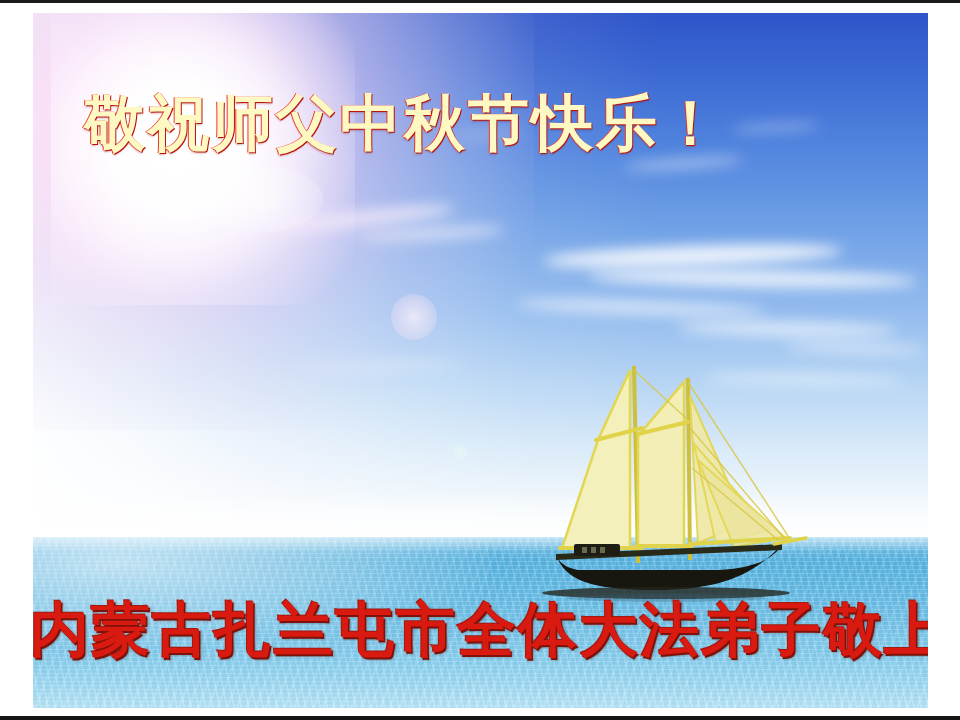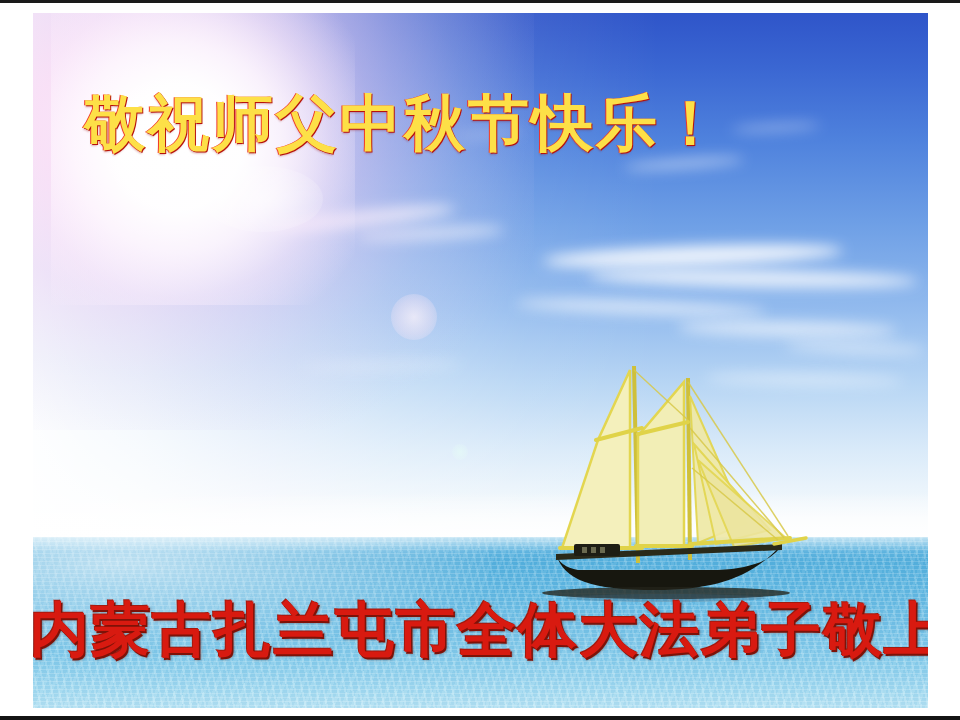--- a/index.html
+++ b/index.html
@@ -221,21 +221,21 @@
   
   .headline {
     position: absolute;
     left: 84px;
     top: 92px;
     width: 700px;
     font-size: 61px;
     line-height: 1;
     letter-spacing: 3px;
     font-weight: 700;
-    color: #fde047;
+    color: #fef9c3;
     white-space: nowrap;
     text-shadow:
        1px 1px 0 #b7120c,
       -1px 0 0 #f0342a,
        0 2px 2px rgba(150,10,8,0.30);
   }
   .footline {
     position: absolute;
     left: 30px;
     top: 600px;

